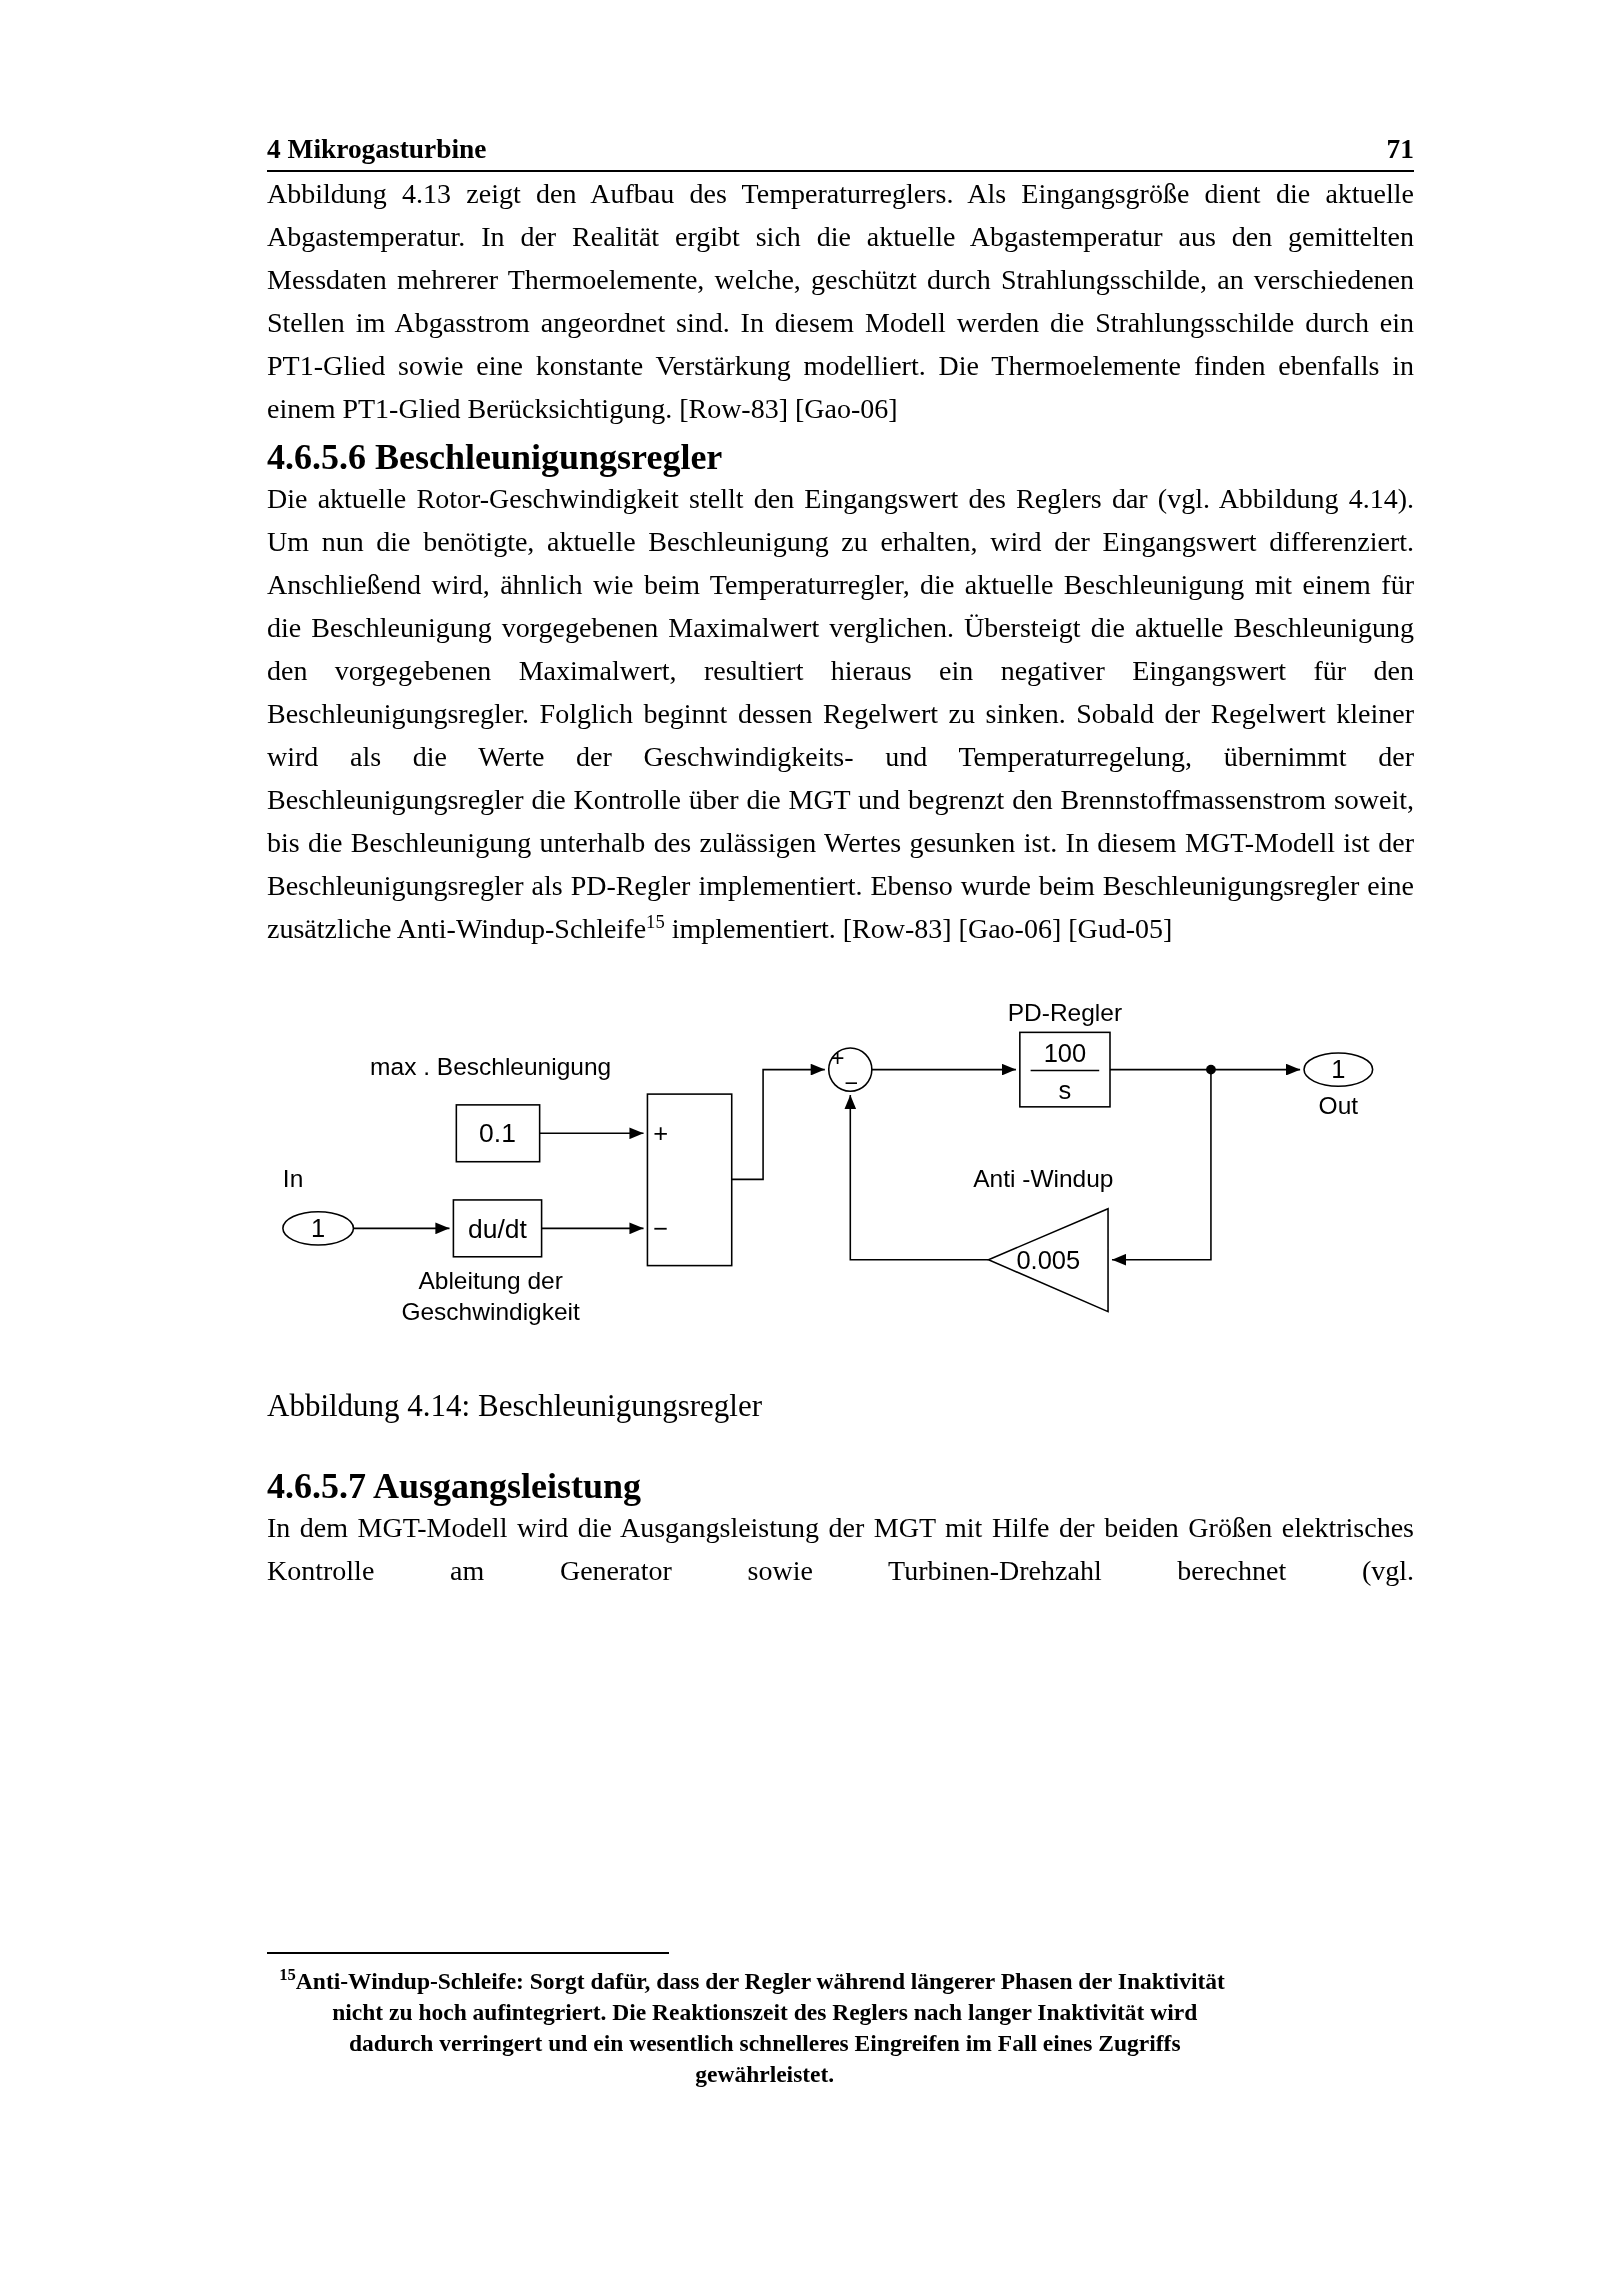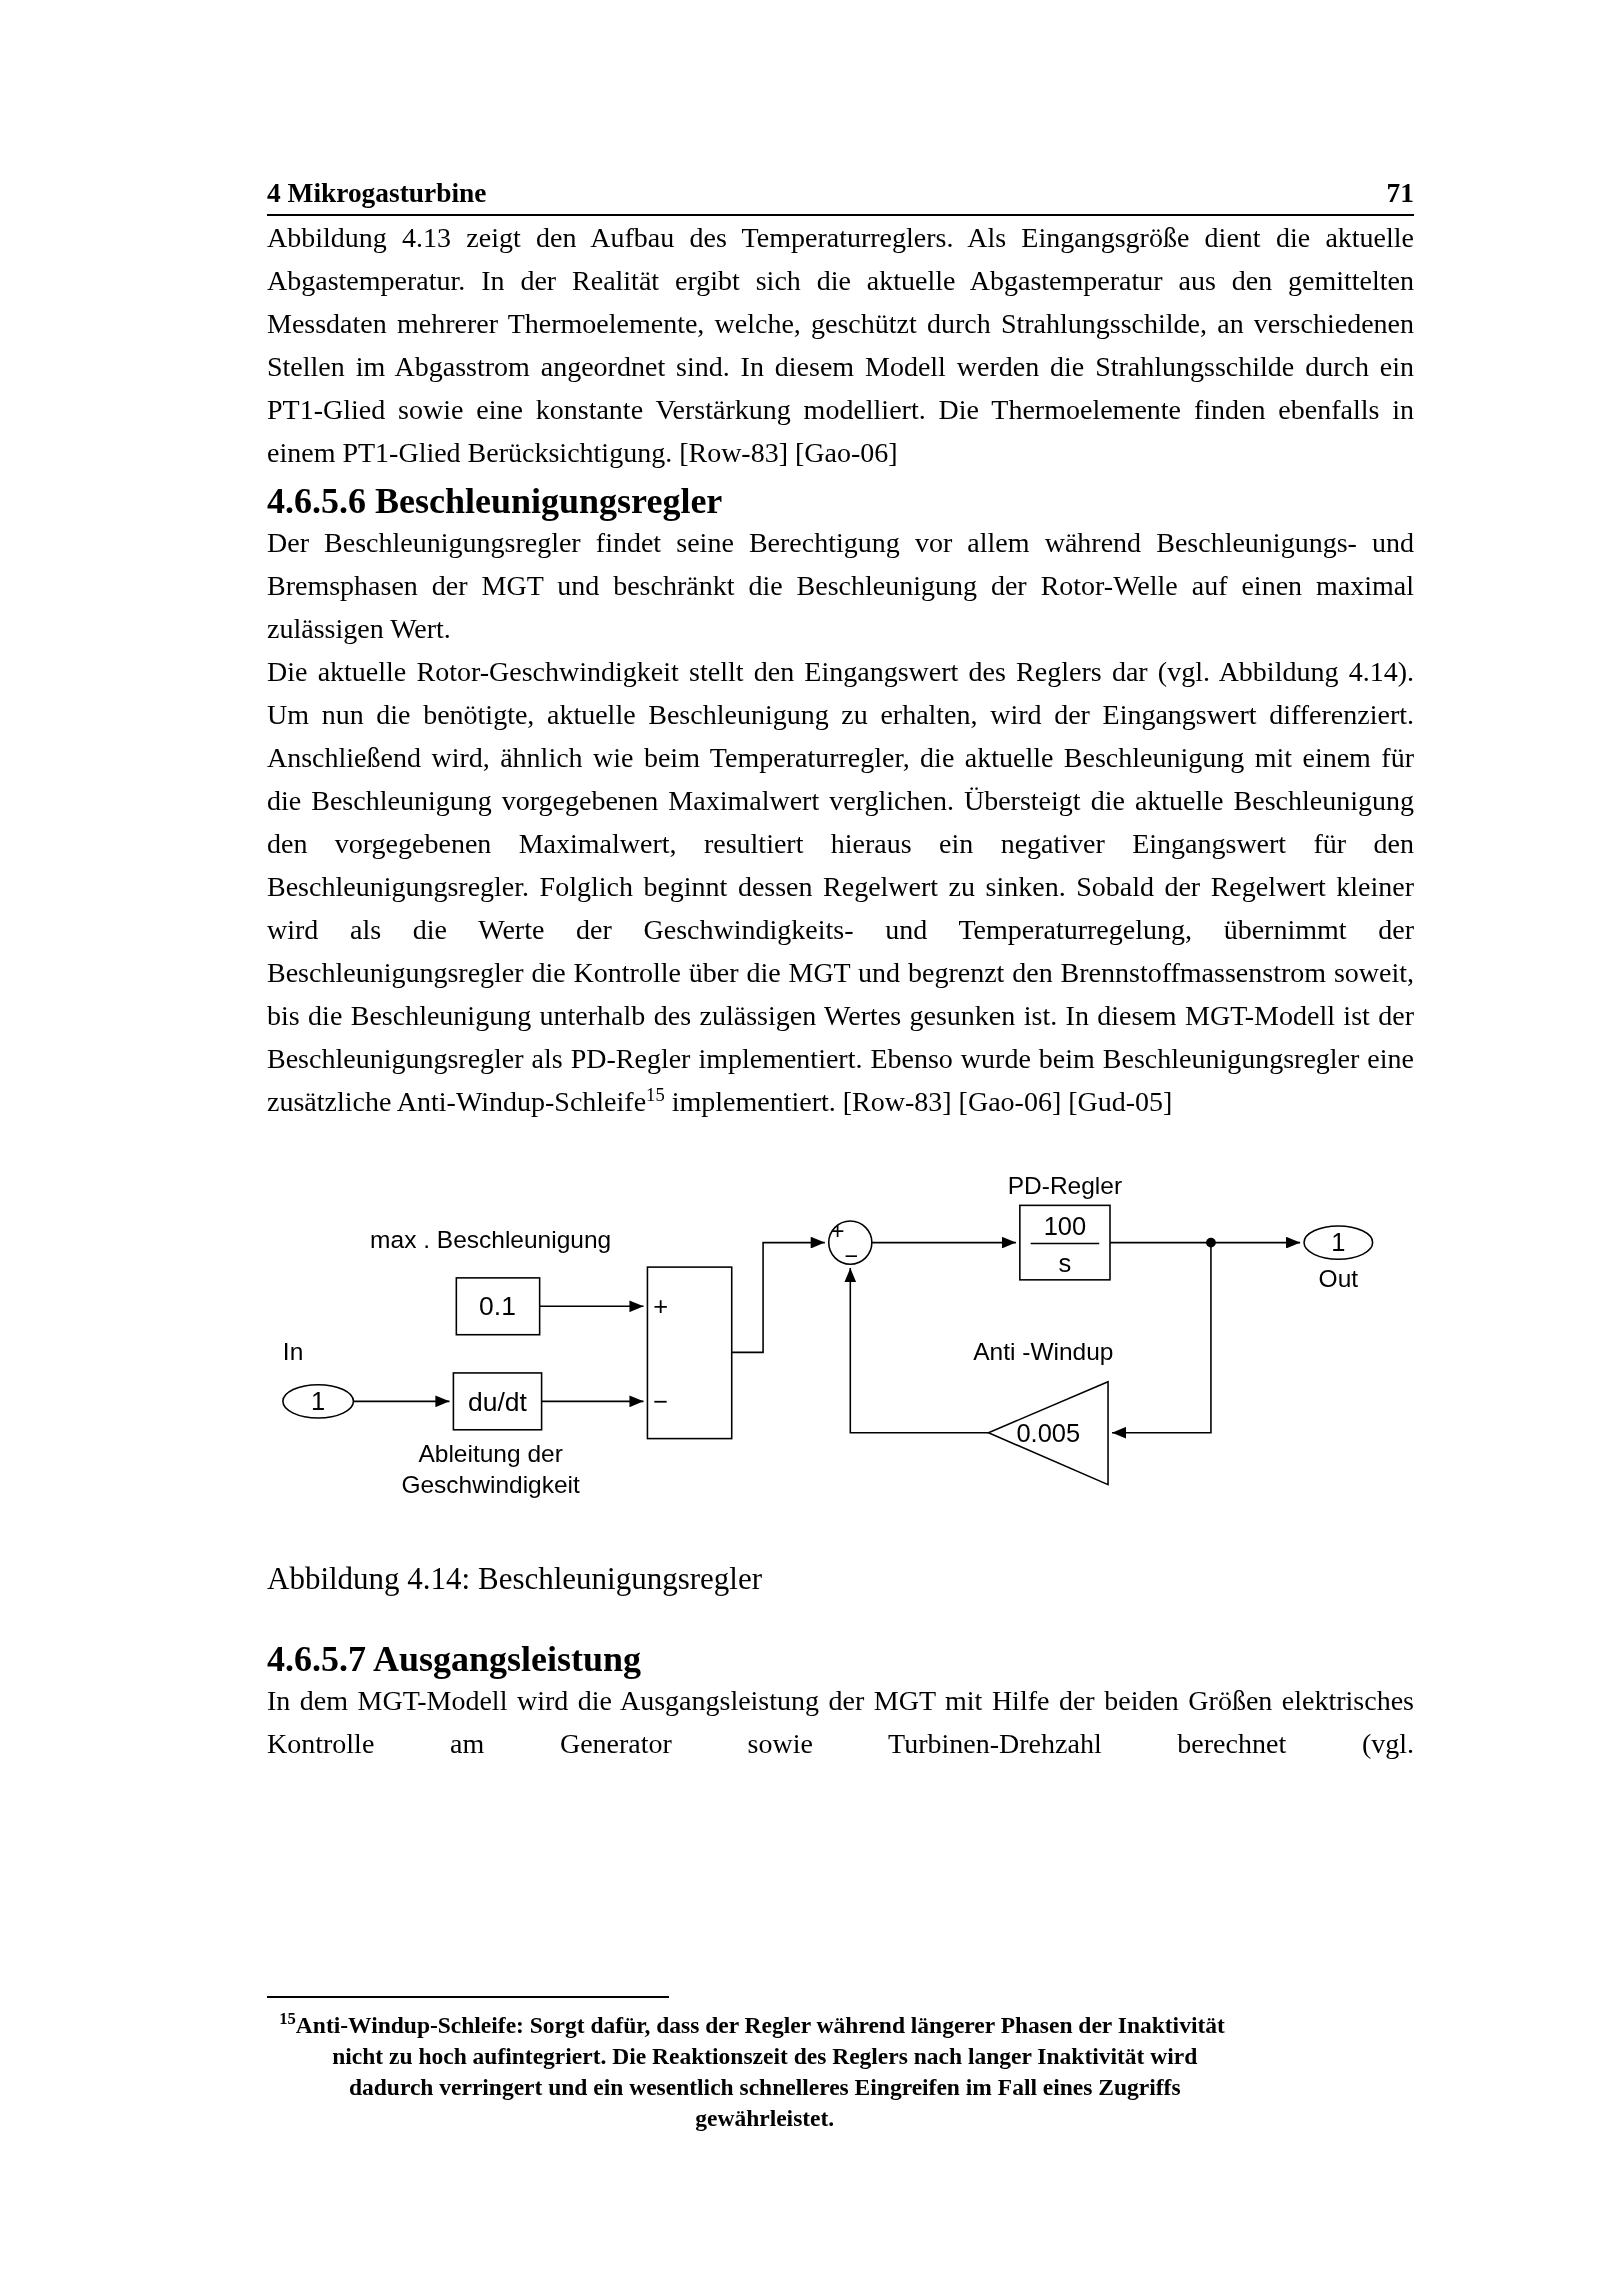--- a/index.html
+++ b/index.html
@@ -2,21 +2,21 @@
 <html><head>
 <meta charset="utf-8">
 <style>
   html, body { margin: 0; padding: 0; }
   body {
     width: 1620px; height: 2293px;
     background: #ffffff; color: #000;
     font-family: "Liberation Serif", serif;
     position: relative; overflow: hidden;
   }
-  .column { position: absolute; left: 267px; top: 0; width: 1147px; margin-top: 44px; }
+  .column { position: absolute; left: 267px; top: 0; width: 1147px; }
 
   .page-header {
     display: flex; justify-content: space-between; align-items: flex-end;
     margin-top: 135px; padding-bottom: 5.9px; border-bottom: 2px solid #000;
     font-weight: bold; font-size: 27.4px; line-height: 29px;
   }
 
   p.body { font-size: 28px; line-height: 43px; text-align: justify; margin: 0; }
   .p-intro  { margin-top: 69px; }
   h2 { font-size: 36px; line-height: 39px; font-weight: bold; margin: 0; }
@@ -49,21 +49,20 @@
 
   <header class="page-header">
     <span>4 Mikrogasturbine</span>
     <span>71</span>
   </header>
 
   <p class="body p-intro">Abbildung 4.13 zeigt den Aufbau des Temperaturreglers. Als Eingangsgröße dient die aktuelle Abgastemperatur. In der Realität ergibt sich die aktuelle Abgastemperatur aus den gemittelten Messdaten mehrerer Thermoelemente, welche, geschützt durch Strahlungsschilde, an verschiedenen Stellen im Abgasstrom angeordnet sind. In diesem Modell werden die Strahlungsschilde durch ein PT1-Glied sowie eine konstante Verstärkung modelliert. Die Thermoelemente finden ebenfalls in einem PT1-Glied Berücksichtigung. [Row-83] [Gao-06]</p>
 
   <h2 class="h-656">4.6.5.6 Beschleunigungsregler</h2>
 
-  <p class="body">Der Beschleunigungsregler findet seine Berechtigung vor allem während Beschleunigungs- und Bremsphasen der MGT und beschränkt die Beschleunigung der Rotor-Welle auf einen maximal zulässigen Wert.</p>
 
   <p class="body p-656-2"><span>Die aktuelle Rotor-Geschwindigkeit stellt den Eingangswert des Reglers dar (vgl. Abbildung 4.14). Um nun die benötigte, aktuelle Beschleunigung zu erhalten, wird der Eingangswert differenziert. Anschließend wird, ähnlich wie beim Temperaturregler, die aktuelle Beschleunigung mit einem für die Beschleunigung vorgegebenen Maximalwert verglichen. Übersteigt die aktuelle Beschleunigung den vorgegebenen Maximalwert, resultiert hieraus ein negativer Eingangswert für den Beschleunigungsregler. Folglich beginnt dessen Regelwert zu sinken. Sobald der Regelwert kleiner wird als die Werte der Geschwindigkeits- und Temperaturregelung, übernimmt der Beschleunigungsregler die Kontrolle über die MGT und begrenzt den Brennstoffmassenstrom soweit, bis die Beschleunigung unterhalb des zulässigen Wertes gesunken ist. In diesem MGT-Modell ist der Beschleunigungsregler als PD-Regler implementiert. Ebenso wurde beim Beschleunigungsregler eine zusätzliche Anti-Windup-Schleife</span><sup>15</sup><span> implementiert. [Row-83] [Gao-06] [Gud-05]</span></p>
 
   <figure class="diagram">
     <svg viewBox="0 0 1170 350" width="1147" height="343">
       <defs>
         <marker id="arrow" viewBox="0 0 12 10" refX="12" refY="5" markerWidth="15" markerHeight="12" markerUnits="userSpaceOnUse" orient="auto">
           <path d="M0,0 L12,5 L0,10 Z" fill="#000"></path>
         </marker>
       </defs>

